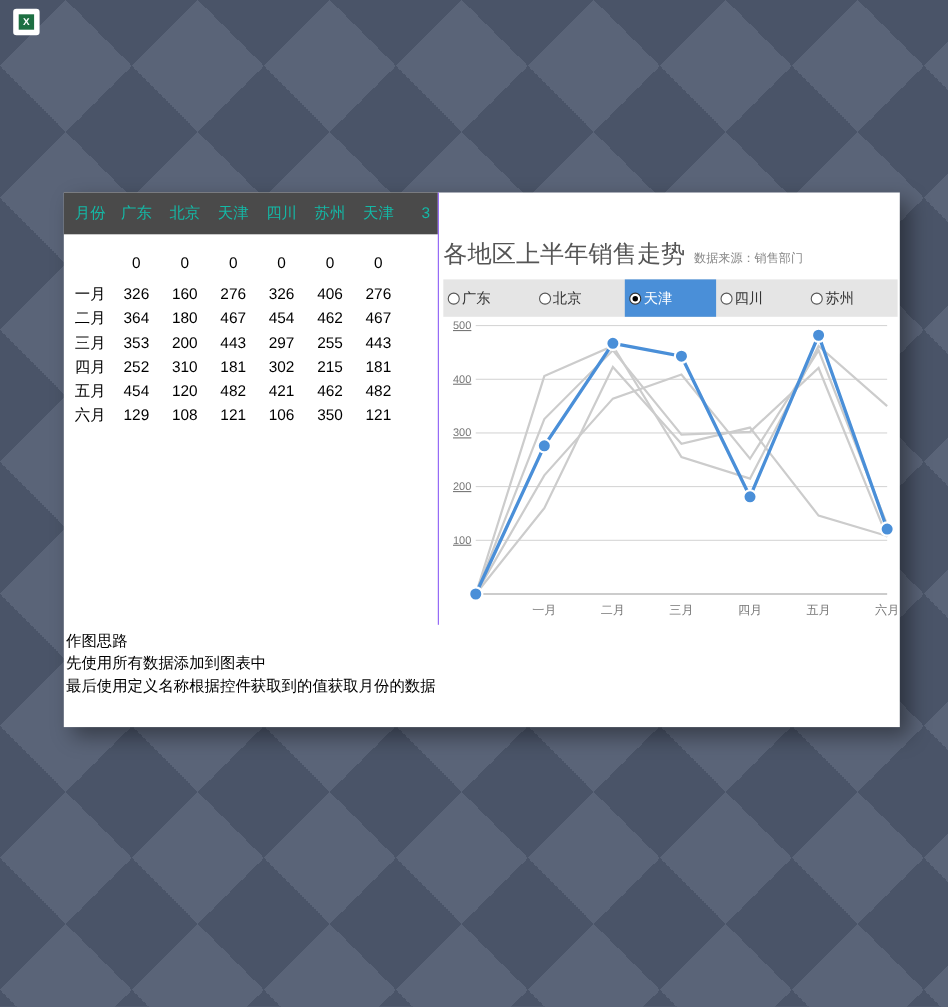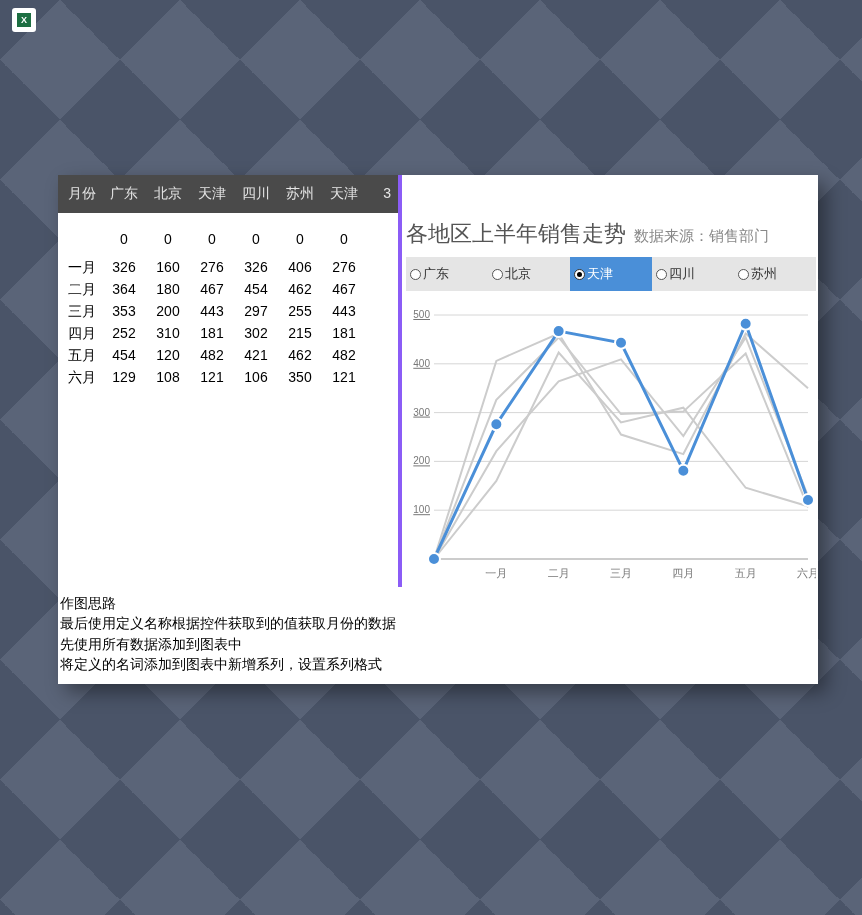--- a/index.html
+++ b/index.html
@@ -57,21 +57,21 @@
 .card-body {
   display: flex;
   padding: 0;
 }
 .table-side {
   width: 340px;
   flex-shrink: 0;
 }
 .tbl-header {
   background: #4a4a4a;
-  color: #e5e5e5;
+  color: #14b8a6;
   display: flex;
   padding: 10px 4px;
   font-size: 14px;
 }
 .tbl-header span, .tbl-row span { width: 44px; text-align: center; display: inline-block; }
 .tbl-header span:first-child, .tbl-row span:first-child { width: 40px; text-align: left; padding-left: 6px; }
 .tbl-header .extra { width: 25px; text-align: right; }
 .tbl-zeros {
   display: flex;
   padding: 18px 4px 10px;
@@ -81,35 +81,35 @@
 .tbl-zeros span { width: 44px; text-align: center; display: inline-block; }
 .tbl-zeros span:first-child { width: 40px; }
 .tbl-row {
   display: flex;
   padding: 2px 4px;
   font-size: 14px;
   color: #000;
 }
 .chart-side {
   flex: 1;
-  border-left: 4px solid #8b5cf6;
+  border-left: 1px solid #8b5cf6;
   padding: 4px 2px 0 4px;
 }
 .chart-title-row {
   display: flex;
   align-items: baseline;
   gap: 8px;
 }
 .chart-title {
   font-size: 22px;
   color: #555;
   font-weight: normal;
 }
 .chart-source {
-  font-size: 15px;
+  font-size: 11px;
   color: #888;
   margin-top: 48px;
 }
 .radio-row {
   display: flex;
   margin-top: 8px;
   background: #e5e5e5;
 }
 .radio-item {
   flex: 1;
@@ -138,28 +138,29 @@
 .radio-item.selected .radio-circle { border-color: #333; }
 .radio-dot {
   width: 5px;
   height: 5px;
   background: #000;
   border-radius: 50%;
 }
 .chart-plot {
   position: relative;
   height: 280px;
-  margin-top: 16px;
+  margin-top: 0;
 }
 .chart-svg { width: 100%; height: 100%; }
 .notes {
-  padding: 6px 2px 10px;
+  padding: 6px 2px 26px;
   font-size: 14px;
   color: #000;
   line-height: 1.45;
+  font-family: Liberation Serif, serif;
 }
 </style>
 </head>
 <body>
 
 <div class="titlebar">
   <div class="excel-icon">
     <div class="excel-icon-inner">X</div>
   </div>
 </div>
@@ -305,18 +306,17 @@
             <circle cx="339.6666666666667" cy="16.784000000000006" r="6" fill="#4a8fd8" stroke="#fff" stroke-width="2"></circle>
             <circle cx="402" cy="192.952" r="6" fill="#4a8fd8" stroke="#fff" stroke-width="2"></circle>
           </svg>
       </div>
     </div>
   </div>
 
   <div class="notes">
     <div>作图思路</div>
     <div id="notes-lines">
+        <div>先使用所有数据添加到图表中</div>
         <div>最后使用定义名称根据控件获取到的值获取月份的数据</div>
-        <div>先使用所有数据添加到图表中</div>
-        <div>将定义的名词添加到图表中新增系列，设置系列格式</div>
       </div>
   </div>
 </div>
 
 </body></html>

